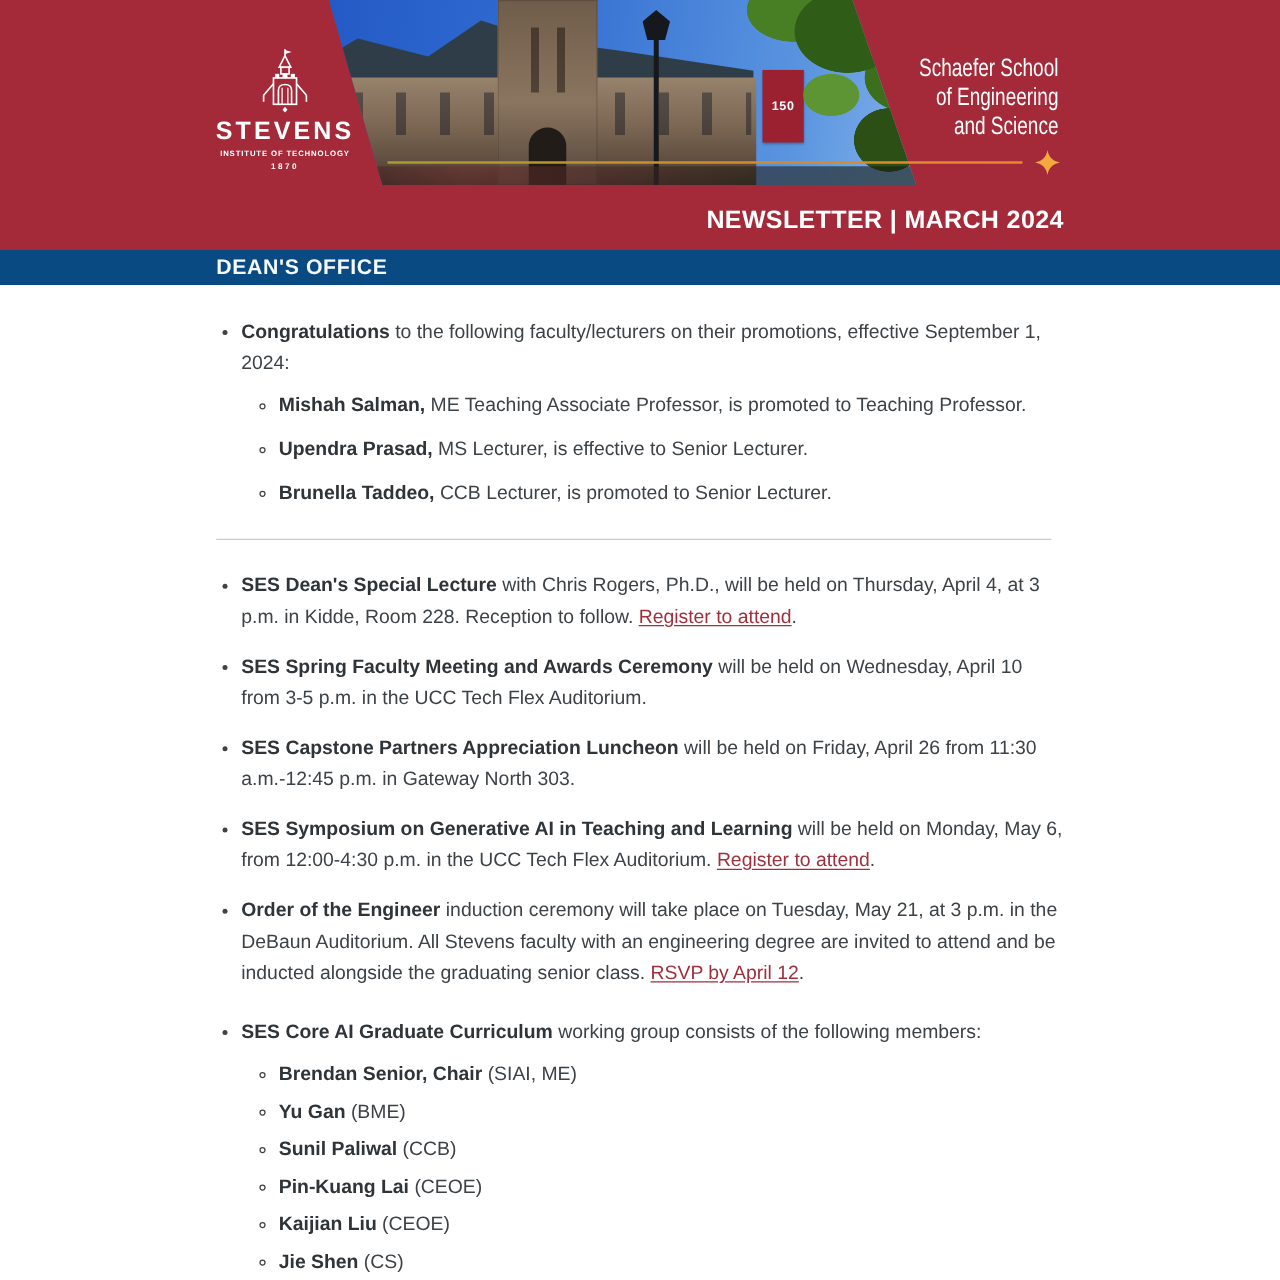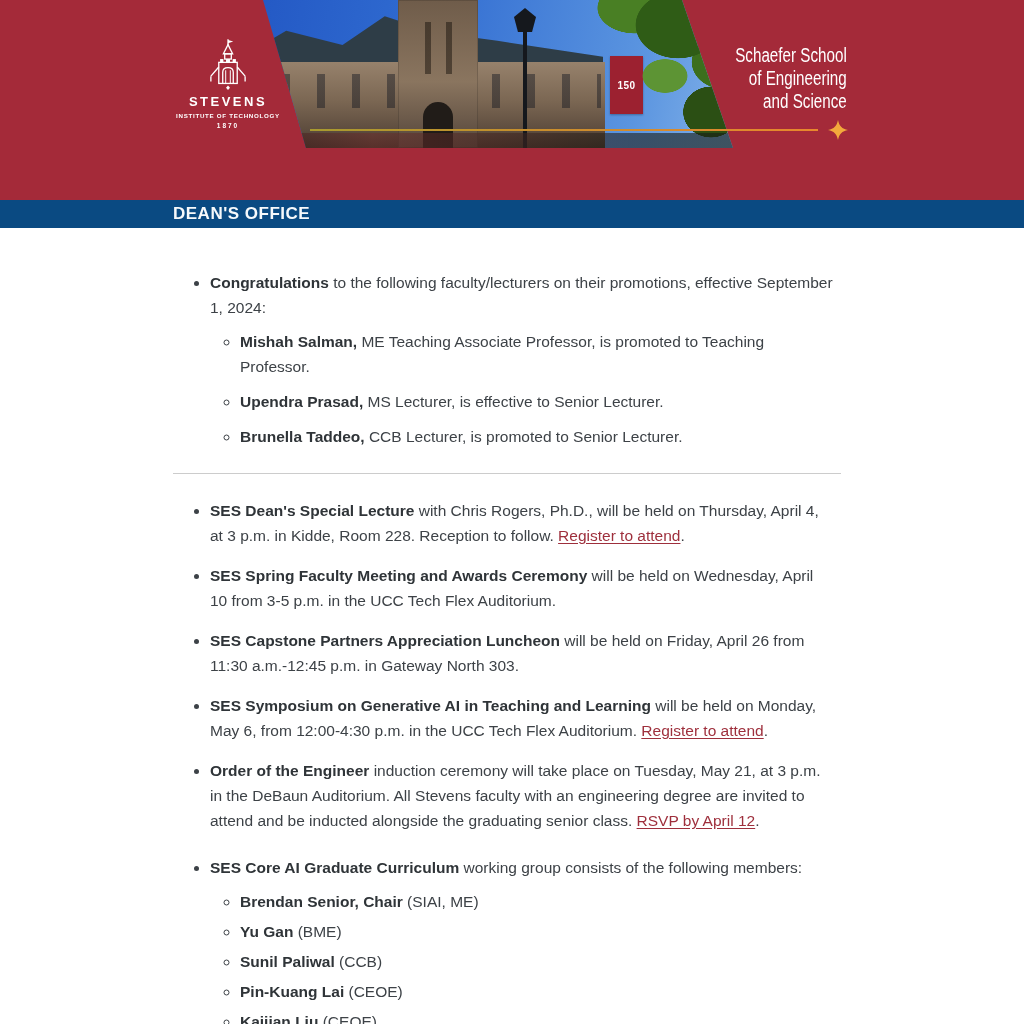--- a/index.html
+++ b/index.html
@@ -47,21 +47,21 @@
     radial-gradient(55px 45px at 562px 62px,#3c6f1d 0 60%,rgba(0,0,0,0) 61%),
     radial-gradient(62px 42px at 472px 8px,#497f24 0 60%,rgba(0,0,0,0) 61%),
     radial-gradient(46px 42px at 548px 112px,#2b4f14 0 60%,rgba(0,0,0,0) 61%),
     radial-gradient(40px 30px at 502px 76px,#5d9434 0 55%,rgba(0,0,0,0) 57%);}
   .photo .ground{position:absolute;left:0;bottom:0;width:100%;height:15px;
     background:linear-gradient(90deg,rgba(25,20,18,.65),rgba(110,45,45,.5) 30%,rgba(28,30,22,.6) 70%,rgba(18,30,18,.7));}
 
   
   .logo{position:absolute;left:163px;top:38px;width:130px;text-align:center;color:#fff;}
   .logo svg{display:block;margin:0 auto;}
-  .logo .wordmark{font-size:13px;font-weight:bold;letter-spacing:2.5px;margin-top:2px;}
+  .logo .wordmark{font-size:20px;font-weight:bold;letter-spacing:2.5px;margin-top:2px;}
   .logo .tagline{font-size:6.2px;font-weight:bold;letter-spacing:.7px;margin-top:3px;}
   .logo .year{font-size:6.5px;font-weight:bold;letter-spacing:2px;margin-top:3px;}
 
   
   .school{position:absolute;right:177px;top:44px;color:#fff;text-align:right;
     font-size:20px;line-height:23px;transform:scaleX(.76);transform-origin:right top;}
 
   
   .gold-line{position:absolute;left:310px;top:129px;width:508px;height:2px;
     background:linear-gradient(90deg,var(--gold-line-start,#A89A2F),#c98e2c 45%,var(--gold-line-end,#E8872D));}
@@ -69,21 +69,21 @@
 
   .ntitle{position:absolute;right:173px;top:165px;color:#fff;font-size:20px;font-weight:bold;letter-spacing:.3px;}
 
   
   .bar{width:1024px;height:28px;background:var(--bar-blue,#0A4A82);display:flex;align-items:center;}
   .bar span{margin-left:173px;color:#f6f9fb;font-size:17px;font-weight:bold;letter-spacing:.5px;}
 
   
   .content{width:698px;margin:0 auto;padding:24px 10px 0 0;box-sizing:border-box;
     color:var(--text,#3D4247);font-size:15.5px;line-height:25px;}
-  .main-list{list-style:disc;margin:18px;padding:0 0 0 29px;}
+  .main-list{list-style:disc;margin:1px;padding:0 0 0 29px;}
   .main-list>li{margin:0 0 15px 0;}
   .main-list>li.gap-top{margin-top:22px;}
   .sub-list{list-style:circle;margin:9px 0 0 0;padding:0 0 0 30px;}
   .sub-list>li{margin:0 0 10px 0;}
   .sub-list.compact>li{margin:0 0 5px 0;}
   li::marker{color:var(--text,#3D4247);}
   strong{color:var(--bold-text,#2F3438);}
   a{color:var(--link-red,#9E2F3C);text-decoration:underline;text-underline-offset:2px;}
   hr{border:none;border-top:1px solid var(--divider,#CCCCCC);margin:24px 10px;}
 </style>
@@ -134,20 +134,21 @@
       <div>Schaefer School</div>
       <div>of Engineering</div>
       <div>and Science</div>
     </div>
 
     <div class="gold-line"></div>
     <svg class="star" width="20" height="20" viewBox="0 0 20 20">
       <path d="M10 0 C11.2 6 14 8.8 20 10 C14 11.2 11.2 14 10 20 C8.8 14 6 11.2 0 10 C6 8.8 8.8 6 10 0 Z" fill="#F3A93C"></path>
     </svg>
 
+    <div class="ntitle">NEWSLETTER | MARCH 2024</div>
   </header>
 
   <div class="bar">
     <span>DEAN'S OFFICE</span>
   </div>
 
   <main class="content">
     <div id="blocks">
         <ul class="main-list">
           <li><strong>Congratulations</strong><span> to the following faculty/lecturers on their promotions, effective September 1, 2024:</span><ul class="sub-list">

